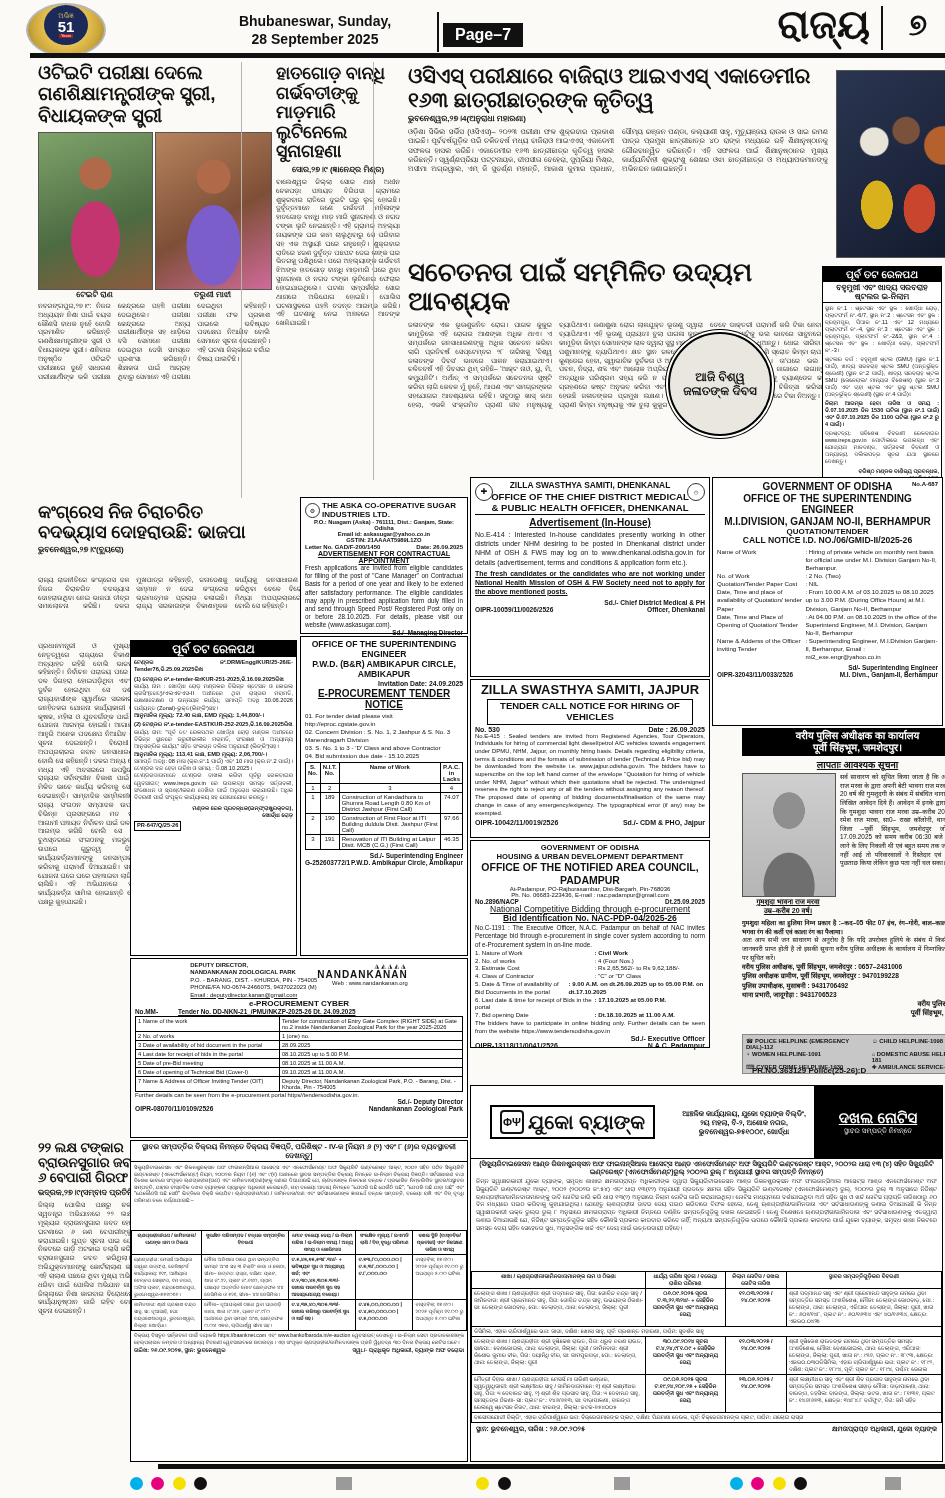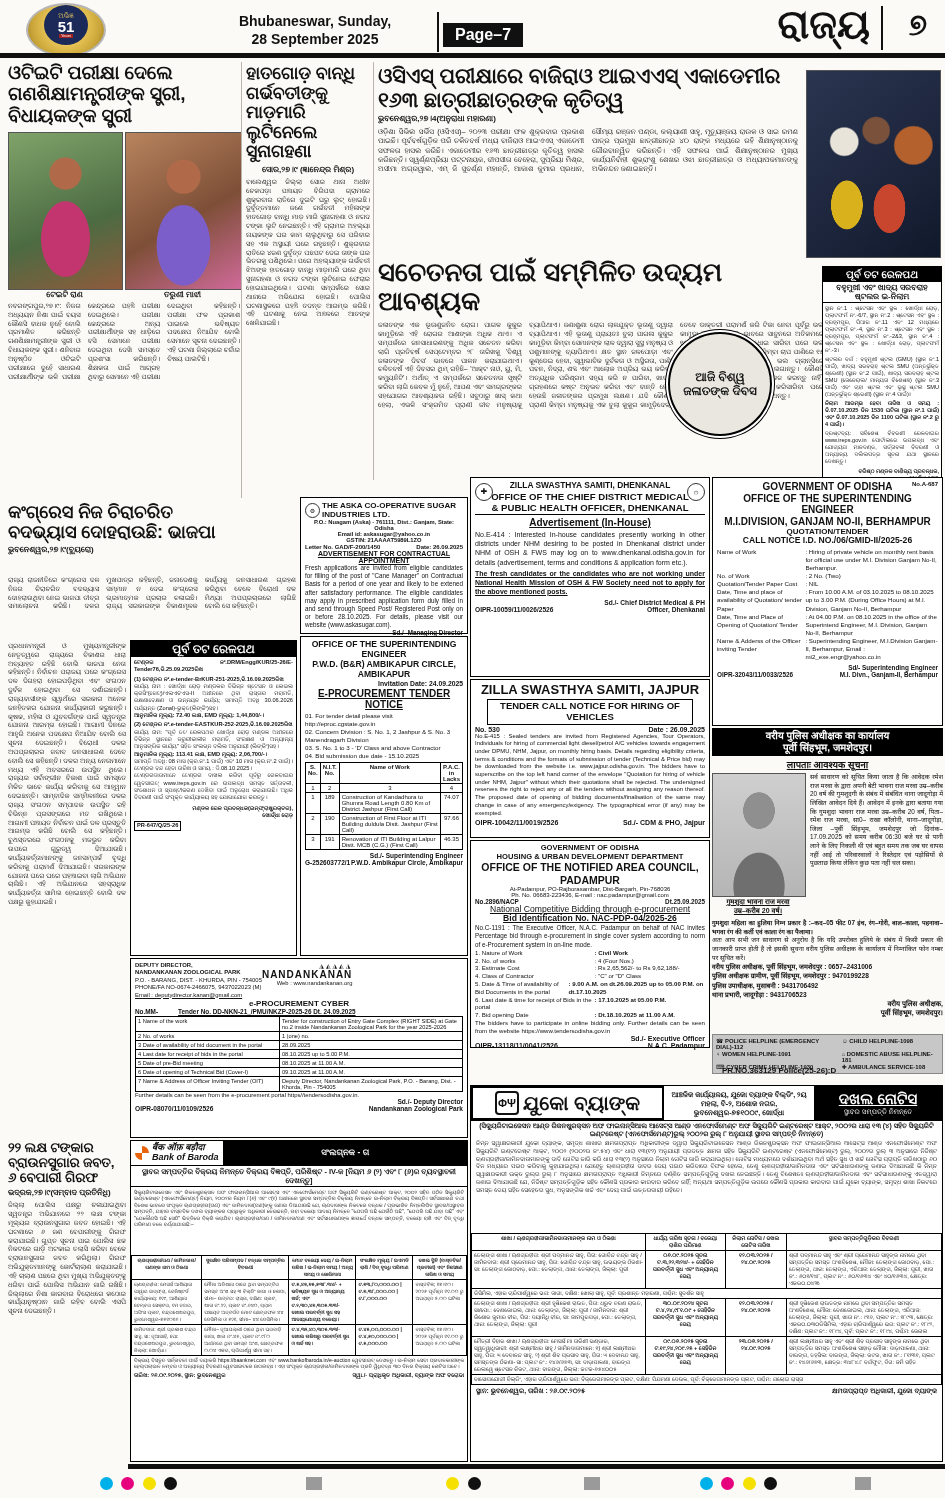--- a/index.html
+++ b/index.html
@@ -1,18 +1,18 @@
 <!DOCTYPE html>
 <html><head>
 <meta charset="utf-8">
 <style>
   html,body{margin:0;padding:0;background:#888;}
   .page{position:relative;width:945px;height:1498px;background:#fbfaf6;color:#111;
         font-family:"Liberation Sans","DejaVu Sans",sans-serif;overflow:hidden;margin:0 auto;}
-  .abs{position:absolute;}
+  .abs{position:absolute;margin-left:30px;}
   .rule{background:#111;}
   .vrule{position:absolute;width:1px;background:#b9b5ad;}
   
   .logo{position:absolute;left:26px;top:3px;width:76px;height:50px;border-radius:50%;
         background:radial-gradient(circle at 50% 40%,#f3d060 0 30%,#caa53a 70%,#8c6f1f);
         border:2px solid #b6b6b6;display:flex;align-items:flex-start;justify-content:center;}
   .logo-inner{width:44px;height:40px;border-radius:50%;background:#1b2a58;color:#fff;
         display:flex;flex-direction:column;align-items:center;justify-content:center;line-height:1;}
   .logo-inner .l1{font-size:7px;color:#f3d060;}
   .logo-inner .l2{font-size:15px;font-weight:bold;}
@@ -393,21 +393,21 @@
       <span><span>☺</span> <span>CHILD HELPLINE-1098</span></span>
       <span><span>♀</span> <span>WOMEN HELPLINE-1091</span></span>
       <span><span>⌂</span> <span>DOMESTIC ABUSE HELPLINE-181</span></span>
       <span><span>⌨</span> <span>CYBER CRIME HELPLINE-1930</span></span>
       <span><span>✚</span> <span>AMBULANCE SERVICE-108</span></span>
     </div>
   </div>
   <div class="abs b" style="left:722px;top:1066px;font-size:8px;">PR.NO.363129 Police(25-26):D</div>
 
   <div class="notice" style="left:130px;top:958px;width:338px;height:180px;">
-    <div style="display:flex;justify-content:flex-start;">
+    <div style="display:flex;justify-content:center;">
       <div style="font-size:5.9px;line-height:1.25;font-weight:bold;">
         <span>DEPUTY DIRECTOR,</span><br>
         <span>NANDANKANAN ZOOLOGICAL PARK</span><br>
         <span style="font-weight:normal;">P.O. - BARANG, DIST. - KHURDA, PIN - 754005</span><br>
         <span style="font-weight:normal;">PHONE/FA NO-0674-2466075, 9437022023 (M)</span><br>
         <span style="font-weight:normal;" class="u">Email : deputydirector.kanan@gmail.com</span>
       </div>
       <div class="r">
         <div style="font-size:6px;letter-spacing:2px;">◮◭◮◭◮</div>
         <div class="b" style="font-size:10px;letter-spacing:1px;">NANDANKANAN</div>
@@ -452,30 +452,20 @@
     </tbody>
       </table>
     <div style="font-size:5.9px;">Further details can be seen from the e-procurement portal https//tendersodisha.gov.in.</div>
     <div style="display:flex;justify-content:space-between;align-items:flex-end;font-size:6.6px;font-weight:bold;">
       <span>OIPR-08070/11/0109/2526</span>
       <span class="r"><span>Sd./- Deputy Director</span><br><span>Nandankanan Zoological Park</span></span>
     </div>
   </div>
 
   <div class="notice" style="left:130px;top:1140px;width:338px;height:322px;padding:0;">
-    <div style="display:flex;align-items:center;border-bottom:1.5px solid #000;">
-      <div style="display:flex;align-items:center;gap:3px;padding:2px 4px;border-right:1.5px solid #000;">
-        <span style="width:14px;height:14px;background:conic-gradient(#e8630a 0 25%,#fff 25% 50%,#e8630a 50% 75%,#fff 75%);border-radius:50%;flex:none;"></span>
-        <span style="font-style:italic;font-weight:bold;font-size:9px;line-height:1.1;">
-          <span>बैंक ऑफ़ बड़ौदा</span><br>
-          <span>Bank of Baroda</span>
-        </span>
-      </div>
-      <div class="blackbar" style="flex:1;font-size:8.5px;align-self:stretch;display:flex;align-items:center;justify-content:center;">ସଂଲଗ୍ନକ - ଗ</div>
-    </div>
     <div class="c b" style="font-size:7.4px;border-bottom:1px solid #000;padding:1px 2px;">ସ୍ଥାବର ସମ୍ପତ୍ତିର ବିକ୍ରୟ ନିମନ୍ତେ ବିକ୍ରୟ ବିଜ୍ଞପ୍ତି, ପରିଶିଷ୍ଟ - IV-କ [ନିୟମ ୬ (୨) ଏବଂ ୮ (୬)ର ବ୍ୟବସ୍ଥାବଳୀ ଦେଖନ୍ତୁ]</div>
     <div style="font-size:5.2px;line-height:1.25;text-align:justify;padding:2px 3px;height:64px;overflow:hidden;">ସିକ୍ୟୁରିଟାଇଜେସନ ଏବଂ ରିକନଷ୍ଟ୍ରକ୍ସନ ଅଫ ଫାଇନାନ୍ସିଆଲ ଆସେଟ୍ସ ଏବଂ ଏନଫୋର୍ସମେଣ୍ଟ ଅଫ ସିକ୍ୟୁରିଟି ଇଣ୍ଟରେଷ୍ଟ ଆକ୍ଟ, ୨୦୦୨ ସହିତ ପଠିତ ସିକ୍ୟୁରିଟି ଇଣ୍ଟରେଷ୍ଟ (ଏନଫୋର୍ସମେଣ୍ଟ) ନିୟମ, ୨୦୦୨ର ନିୟମ ୮(୬) ଏବଂ ୯(୧) ଅଧୀନରେ ସ୍ଥାବର ସମ୍ପତ୍ତିର ବିକ୍ରୟ ନିମନ୍ତେ ଇ-ନିଲାମ ବିକ୍ରୟ ବିଜ୍ଞପ୍ତି। ସର୍ବସାଧାରଣ ତଥା ବିଶେଷ ଭାବରେ ସଂପୃକ୍ତ ଋଣଗ୍ରହୀତା(ଗଣ) ଏବଂ ଜାମିନଦାତା(ଗଣ)ଙ୍କୁ ଜଣାଇ ଦିଆଯାଉଛି ଯେ, ଋଣଦାତାଙ୍କ ନିକଟରେ ବନ୍ଧକ / ପ୍ରଭାରିତ ନିମ୍ନଲିଖିତ ସ୍ଥାବର/ଅସ୍ଥାବର ସମ୍ପତ୍ତି, ଯାହାର ବାସ୍ତବିକ ଦଖଲ ବ୍ୟାଙ୍କର ପ୍ରାଧିକୃତ ଅଧିକାରୀ ନେଇଛନ୍ତି, ତାହା ବକେୟା ଆଦାୟ ନିମନ୍ତେ ''ଯେପରି ଅଛି ଯେଉଁଠି ଅଛି'', ''ଯେପରି ଅଛି ଯାହା ଅଛି'' ଏବଂ ''ଯେକୌଣସି ଅଛି ସେଠି'' ଭିତ୍ତିରେ ବିକ୍ରି କରାଯିବ। ଋଣଗ୍ରହୀତା/ଗଣ / ଜାମିନଦାତା/ଗଣ ଏବଂ ସର୍ବସାଧାରଣଙ୍କ ଜ୍ଞାତାର୍ଥେ ବନ୍ଧକ ସମ୍ପତ୍ତି, ବକେୟା ରାଶି ଏବଂ ବିଡ୍ ବୃଦ୍ଧି ପରିମାଣ ତଳେ ବର୍ଣ୍ଣାଯାଇଛି:–</div>
     <table style="font-size:5px;">
       <tbody>
           <tr>
         <th style="width:21%;">ଋଣଗ୍ରହୀତା/ଗଣ / ଜାମିନଦାତା/ଗଣଙ୍କ ନାମ ଓ ଠିକଣା</th>
         <th style="width:26%;">ସୁରକ୍ଷିତ ପରିସମ୍ପଦ / ବନ୍ଧକ ସମ୍ପତ୍ତିର ବିବରଣୀ</th>
         <th style="width:20%;">ମୋଟ ବକେୟା ଦେୟ / ଇ-ନିଲାମ ତାରିଖ / ଇ-ନିଲାମ ସମୟ / ଅନ୍ୟ ସମୟ ଓ ଜୋରିମାନା</th>
         <th style="width:17%;">ସଂରକ୍ଷିତ ମୂଲ୍ୟ / ଇଏମଡି ରାଶି / ବିଡ୍ ବୃଦ୍ଧି ପରିମାଣ</th>
         <th>ଦଖଲ ସ୍ଥିତି (ବାସ୍ତବିକ/ ପ୍ରତୀକୀ) ଏବଂ ନିରୀକ୍ଷଣ ତାରିଖ ଓ ସମୟ</th>
@@ -498,21 +488,21 @@
       </table>
     <div style="font-size:5.2px;line-height:1.25;text-align:justify;padding:1px 3px;">ବିକ୍ରୟ ବିସ୍ତୃତ ସର୍ତ୍ତାବଳୀ ପାଇଁ ଦୟାକରି https://baanknet.com ଏବଂ www.bankofbaroda.in/e-auction ୱେବସାଇଟ୍ ଦେଖନ୍ତୁ। ଇ-ନିଲାମ ସେବା ପ୍ରଦାନକାରୀଙ୍କ ହେଲ୍ପଲାଇନ ନମ୍ବର ଓ ଅନ୍ୟାନ୍ୟ ବିବରଣୀ ୱେବସାଇଟରେ ଉପଲବ୍ଧ। ଏହା ସଂପୃକ୍ତ ଋଣଗ୍ରହୀତା/ଜାମିନଦାତାଙ୍କ ପ୍ରତି ୱିଧିବଦ୍ଧ ୩୦ ଦିନର ବିକ୍ରୟ ନୋଟିସ ଅଟେ।</div>
     <div style="display:flex;justify-content:space-between;font-size:5.8px;font-weight:bold;padding:1px 3px;">
       <span>ତାରିଖ: ୨୬.୦୯.୨୦୨୫, ସ୍ଥାନ: ଭୁବନେଶ୍ୱର</span>
       <span>ସ୍ୱା./- ପ୍ରାଧିକୃତ ଅଧିକାରୀ, ବ୍ୟାଙ୍କ ଅଫ ବରୋଦା</span>
     </div>
   </div>
 
   <div class="notice" style="left:470px;top:1085px;width:473px;height:377px;padding:0;">
     <div style="display:flex;align-items:stretch;border-bottom:1.5px solid #000;">
-      <div style="display:flex;align-items:flex-end;gap:4px;padding:3px 22px;border:2px solid #000;margin:0;">
+      <div style="display:flex;align-items:flex-end;gap:4px;padding:3px 8px;border:2px solid #000;margin:19px;">
         <span style="width:20px;height:20px;border:2px solid #111;border-radius:4px;display:flex;align-items:center;justify-content:center;font-weight:bold;font-size:11px;flex:none;">ΦΨ</span>
         <span class="b" style="font-size:20px;">ଯୁକୋ ବ୍ୟାଙ୍କ</span>
       </div>
       <div class="c" style="flex:1;font-size:7.2px;font-weight:bold;display:flex;align-items:center;justify-content:center;padding:0 4px;">ଆଞ୍ଚଳିକ କାର୍ଯ୍ୟାଳୟ, ଯୁକୋ ବ୍ୟାଙ୍କ ବିଲ୍ଡିଂ, ୨ୟ ମହଲା, ବି-୨, ଅଶୋକ ନଗର, ଭୁବନେଶ୍ୱର-୭୫୧୦୦୯, ଖୋର୍ଦ୍ଧା</div>
       <div class="blackbar" style="width:128px;display:flex;flex-direction:column;align-items:center;justify-content:center;">
         <span class="u" style="font-size:15px;">ଦଖଲ ନୋଟିସ</span>
         <span style="font-size:7px;font-weight:normal;">ସ୍ଥାବର ସମ୍ପତ୍ତି ନିମନ୍ତେ</span>
       </div>
     </div>
     <div class="c b" style="font-size:6.8px;padding:1px 6px;">(ସିକ୍ୟୁରିଟାଇଜେସନ ଆଣ୍ଡ ରିକନଷ୍ଟ୍ରକ୍ସନ ଅଫ ଫାଇନାନ୍ସିଆଲ ଆସେଟ୍ସ ଆଣ୍ଡ ଏନଫୋର୍ସମେଣ୍ଟ ଅଫ ସିକ୍ୟୁରିଟି ଇଣ୍ଟରେଷ୍ଟ ଆକ୍ଟ, ୨୦୦୨ର ଧାରା ୧୩ (୪) ସହିତ ସିକ୍ୟୁରିଟି ଇଣ୍ଟରେଷ୍ଟ (ଏନଫୋର୍ସମେଣ୍ଟ)ରୁଲ୍ ୨୦୦୨ର ରୁଲ୍ ୮ ଅନୁଯାୟୀ ସ୍ଥାବର ସମ୍ପତ୍ତି ନିମନ୍ତେ)</div>

